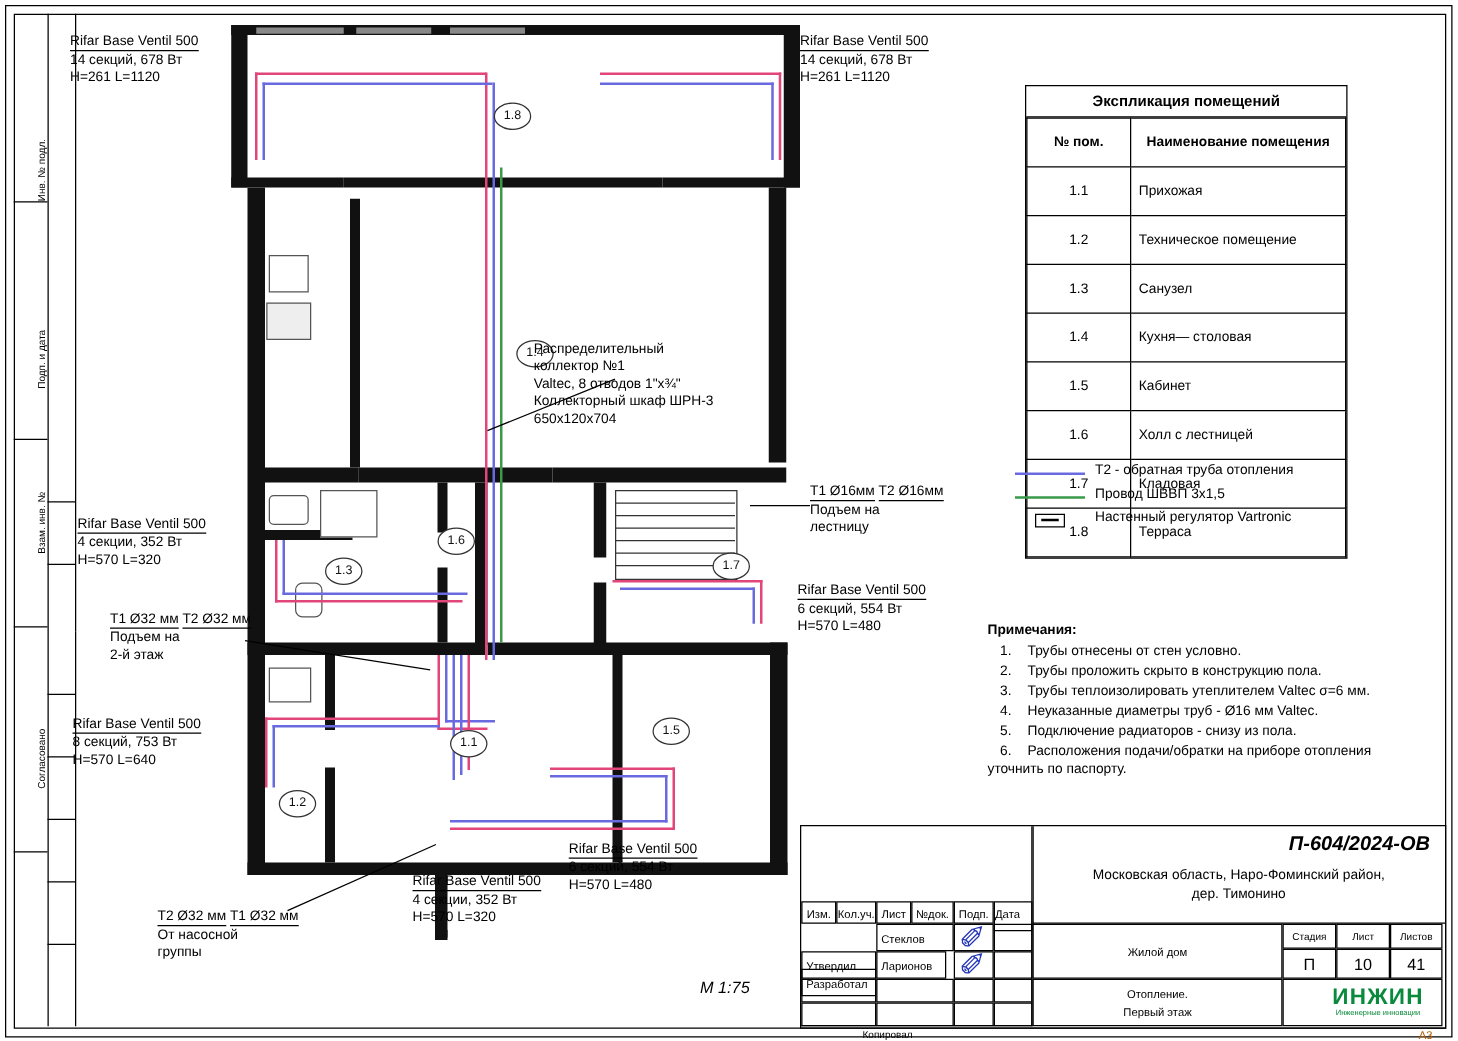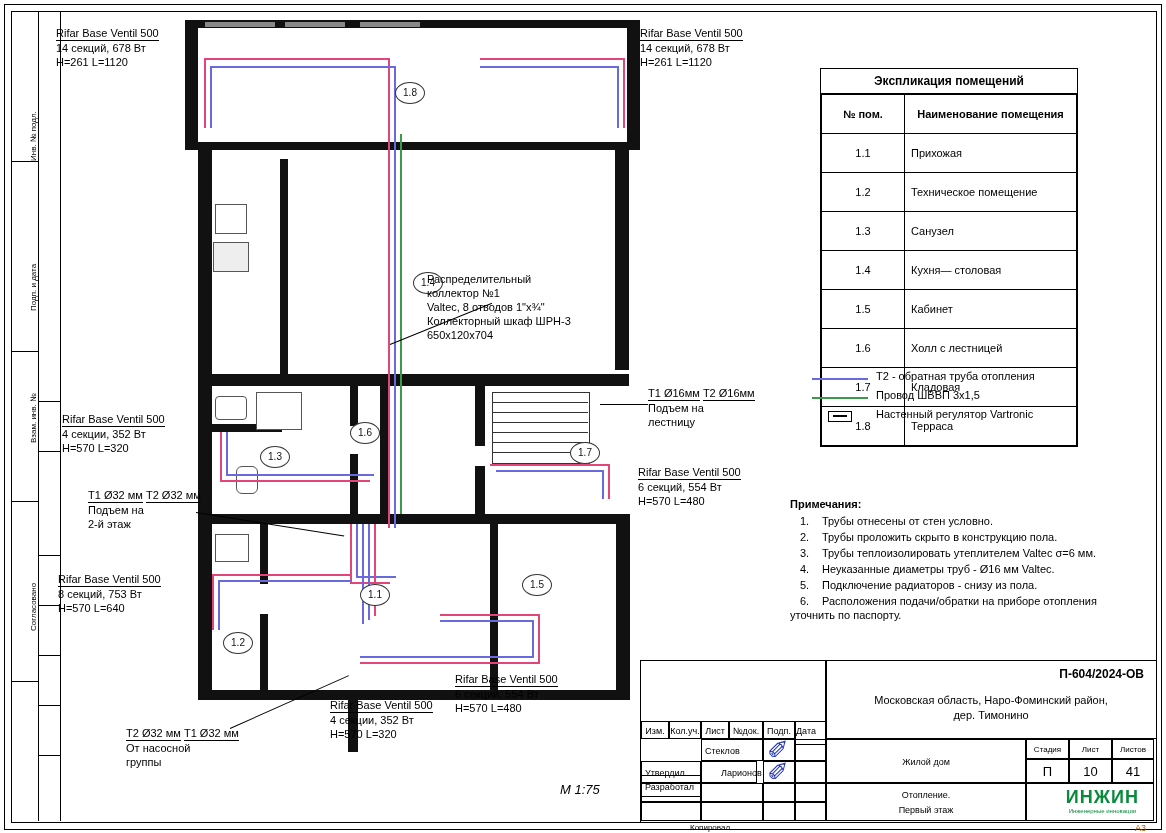--- a/index.html
+++ b/index.html
@@ -43,21 +43,21 @@
 
   .prim{position:absolute;left:790px;top:498px;width:330px;font-size:11px;}
   .prim .h{font-weight:bold;margin-bottom:4px;}
   .prim ol{margin:0;padding-left:0;list-style:none;}
   .prim li{margin-bottom:2px;line-height:14px;}
   .prim .n{display:inline-block;width:22px;text-align:left;padding-left:10px;}
 
   
   .tb{position:absolute;left:640px;top:660px;width:515px;height:161px;border:1px solid #000;}
   .tb .cell{position:absolute;border:1px solid #000;box-sizing:border-box;font-size:9px;}
-  .code{position:absolute;right:12px;top:6px;font-weight:bold;font-size:12px;}
+  .code{position:absolute;right:12px;top:6px;font-weight:bold;font-size:16px;font-style:italic;}
   .addr{position:absolute;left:185px;top:32px;width:330px;text-align:center;font-size:11px;line-height:15px;}
   .bigcell{position:absolute;font-size:12px;text-align:center;}
   .logo{position:absolute;right:8px;bottom:10px;text-align:center;}
   .logo .mark{font-weight:bold;font-size:18px;color:#0a8a3c;letter-spacing:1px;}
   .logo .sub{font-size:6px;color:#0a8a3c;}
   .kopir{position:absolute;left:690px;top:823px;font-size:8px;}
   .a3{position:absolute;right:20px;top:823px;font-size:9px;color:#b05a00;}
   .sig{position:absolute;color:#2436b8;font-family:"Liberation Serif",serif;}
 </style>
 </head>
@@ -352,21 +352,21 @@
     <div class="cell" style="left:88px;top:60px;width:34px;height:18px;text-align:center;line-height:18px;"><span>№док.</span></div>
     <div class="cell" style="left:122px;top:60px;width:32px;height:18px;text-align:center;line-height:18px;"><span>Подп.</span></div>
     <div class="cell" style="left:154px;top:60px;width:31px;height:24px;line-height:18px;"><span>Дата</span></div>
 
     <div class="cell" style="left:0;top:78px;width:60px;height:22px;padding-left:3px;line-height:22px;margin-top:36px;"><span>Разработал</span></div>
     <div class="cell" style="left:60px;top:78px;width:62px;height:22px;padding-left:3px;line-height:22px;"><span>Стеклов</span></div>
     <div class="cell" style="left:122px;top:78px;width:32px;height:22px;"></div>
     <div class="cell" style="left:154px;top:78px;width:31px;height:22px;"></div>
 
     <div class="cell" style="left:0;top:100px;width:60px;height:22px;padding-left:3px;line-height:22px;"><span>Утвердил</span></div>
-    <div class="cell" style="left:60px;top:100px;width:56px;height:22px;padding-left:19px;line-height:22px;"><span>Ларионов</span></div>
+    <div class="cell" style="left:60px;top:100px;width:56px;height:22px;padding-left:3px;line-height:22px;"><span>Ларионов</span></div>
     <div class="cell" style="left:122px;top:100px;width:32px;height:22px;"></div>
     <div class="cell" style="left:154px;top:100px;width:31px;height:22px;"></div>
 
     <div class="cell" style="left:0;top:122px;width:60px;height:19px;"></div>
     <div class="cell" style="left:60px;top:122px;width:62px;height:19px;"></div>
     <div class="cell" style="left:122px;top:122px;width:32px;height:19px;"></div>
     <div class="cell" style="left:154px;top:122px;width:31px;height:19px;"></div>
     <div class="cell" style="left:0;top:141px;width:60px;height:19px;"></div>
     <div class="cell" style="left:60px;top:141px;width:62px;height:19px;"></div>
     <div class="cell" style="left:122px;top:141px;width:32px;height:19px;"></div>

